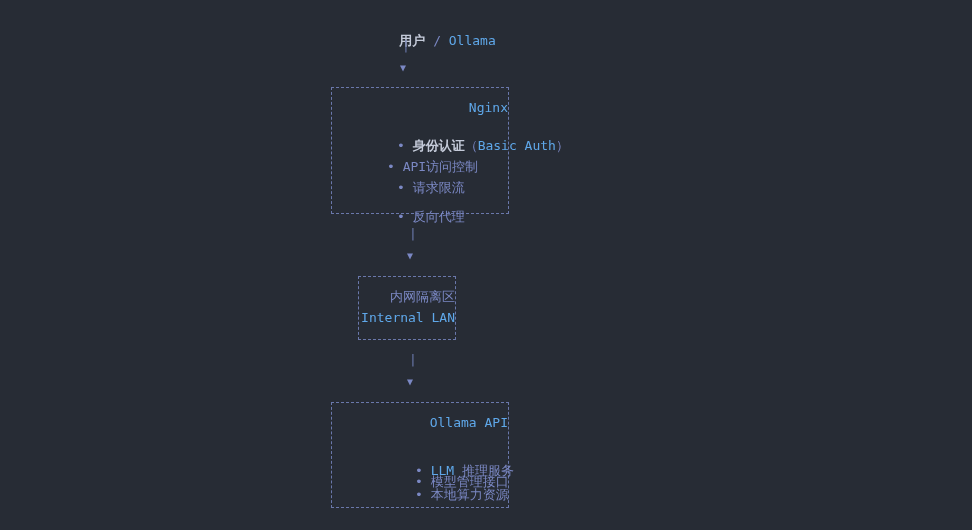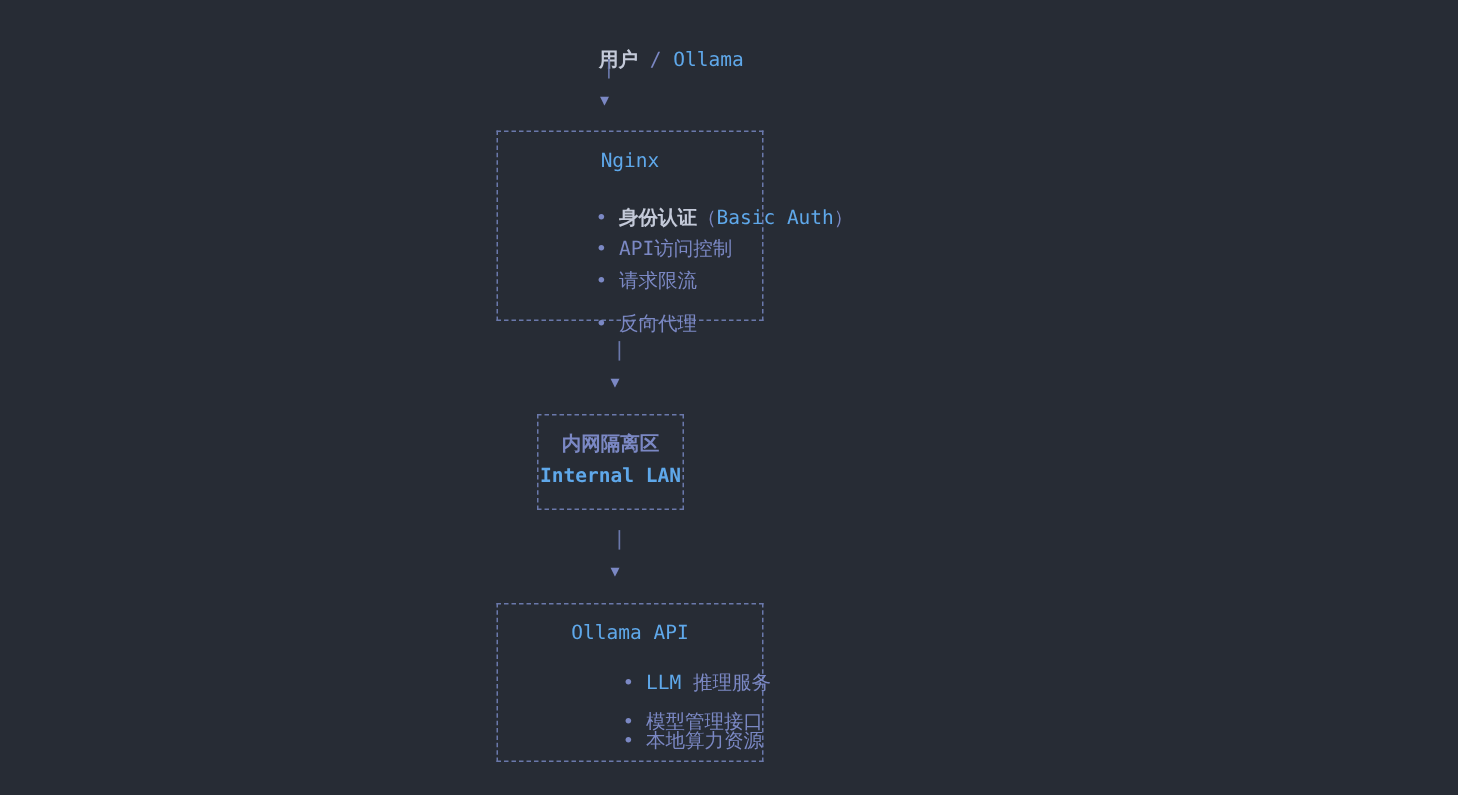--- a/index.html
+++ b/index.html
@@ -8,21 +8,21 @@
     position: relative;
     width: 972px;
     height: 530px;
     background: var(--bg, #272c35);
     font-family: "DejaVu Sans Mono", "Liberation Mono", monospace;
     font-size: 13px;
     overflow: hidden;
   }
   .line { position: absolute; white-space: pre; line-height: 16px; }
   .box  { position: absolute; border: 1px dashed var(--border, #6a78ab); }
-  .center { left: 0; right: 0; text-align: center; }
+  .center { left: 0; right: 0; text-align: right; }
   .c-muted  { color: var(--muted,  #7b88c4); }
   .c-bright { color: var(--bright, #5fa8ea); }
   .c-light  { color: var(--light,  #c4cad9); font-weight: bold; }
   .c-border { color: var(--border, #6a78ab); }
   .arrow { font-size: 10px; line-height: 16px; }
 </style>
 </head>
 <body>
 
 <div class="canvas">
@@ -32,45 +32,45 @@
   </div>
 
   <div class="line c-border" style="left:402px; top:38px;">|</div>
   <div class="line c-muted arrow" style="left:400px; top:60px;">▼</div>
 
   <div class="box" style="left:331px; top:87px; width:178px; height:127px;">
     <div class="line center c-bright" style="top:12px;">Nginx</div>
     <div class="line" style="left:18px; top:34px;text-align:center;">
       <span class="c-muted">• </span><span class="c-light">身份认证</span><span class="c-muted">（</span><span class="c-bright">Basic Auth</span><span class="c-muted">）</span>
     </div>
-    <div class="line" style="left:18px; top:55px;">
+    <div class="line" style="left:8px; top:55px;">
       <span class="c-muted">• </span><span class="c-muted">API访问控制</span>
     </div>
     <div class="line" style="left:18px; top:76px;text-align:center;">
       <span class="c-muted">• </span><span class="c-muted">请求限流</span>
     </div>
     <div class="line" style="left:18px; top:105px;">
       <span class="c-muted">• </span><span class="c-muted">反向代理</span>
     </div>
   </div>
 
   <div class="line c-border" style="left:409px; top:226px;">|</div>
   <div class="line c-muted arrow" style="left:407px; top:248px;">▼</div>
 
-  <div class="box" style="left:358px; top:276px; width:98px; height:64px;font-weight:bold;">
+  <div class="box" style="left:358px; top:276px; width:98px; height:64px;">
     <div class="line center c-muted" style="top:12px;">内网隔离区</div>
     <div class="line center c-bright" style="top:33px;">Internal LAN</div>
   </div>
 
   <div class="line c-border" style="left:409px; top:352px;">|</div>
   <div class="line c-muted arrow" style="left:407px; top:374px;">▼</div>
 
   <div class="box" style="left:331px; top:402px; width:178px; height:106px;">
     <div class="line center c-bright" style="top:12px;">Ollama API</div>
-    <div class="line" style="left:36px; top:29px;">
+    <div class="line" style="left:36px; top:44px;">
       <span class="c-muted">• </span><span class="c-bright">LLM</span><span class="c-muted"> 推理服务</span>
     </div>
     <div class="line" style="left:36px; top:55px;">
       <span class="c-muted">• </span><span class="c-muted">模型管理接口</span>
     </div>
     <div class="line" style="left:36px; top:68px;">
       <span class="c-muted">• </span><span class="c-muted">本地算力资源</span>
     </div>
   </div>
 

